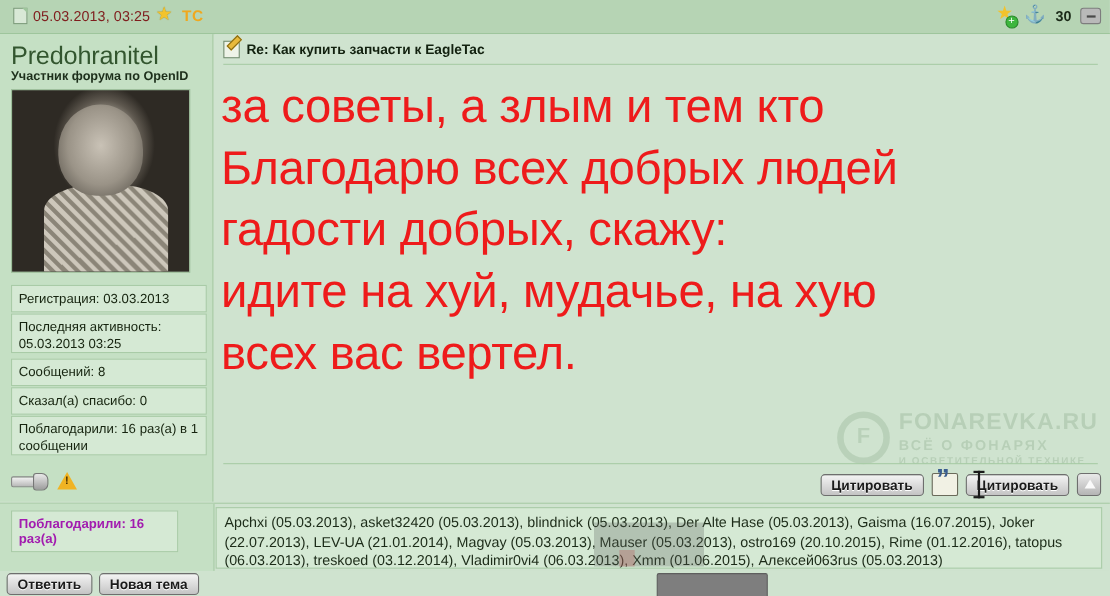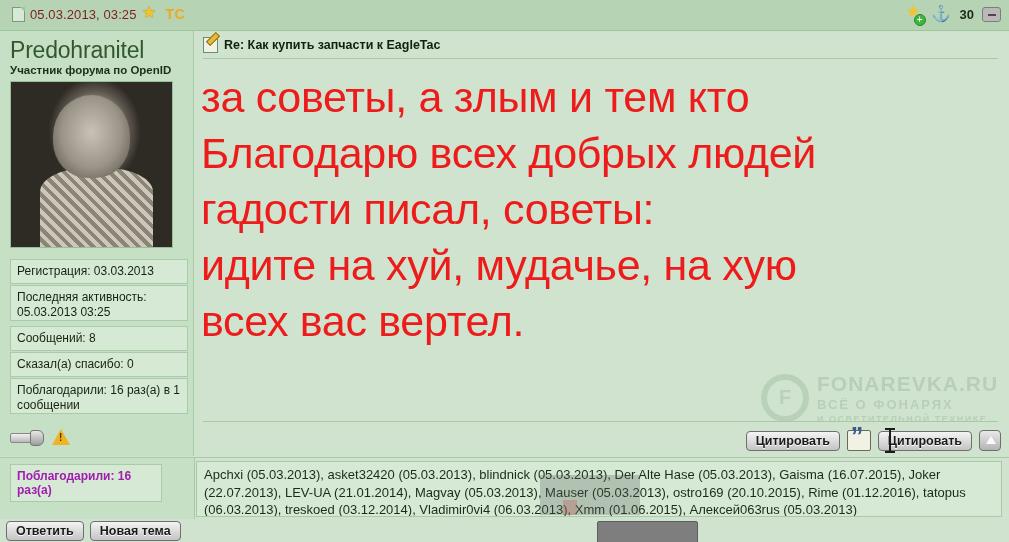--- a/index.html
+++ b/index.html
@@ -413,21 +413,21 @@
   <div class="post-area">
     <div class="post-title">
       <span class="edit-icon"></span>
       <span>Re: Как купить запчасти к EagleTac</span>
     </div>
     <div class="title-rule"></div>
 
     <div class="post-body">
       <p>за советы, а злым и тем кто</p>
       <p>Благодарю всех добрых людей</p>
-      <p>гадости писал, советы:</p>
+      <p>гадости добрых, скажу:</p>
       <p>идите на хуй, мудачье, на хую</p>
       <p>всех вас вертел.</p>
     </div>
 
     <div class="watermark">
       <span class="wm-logo"></span>
       <span class="wm-text">
         <div class="wm-l1">FONAREVKA.RU</div>
         <div class="wm-l2">ВСЁ О ФОНАРЯХ</div>
         <div class="wm-l3">И ОСВЕТИТЕЛЬНОЙ ТЕХНИКЕ</div>

